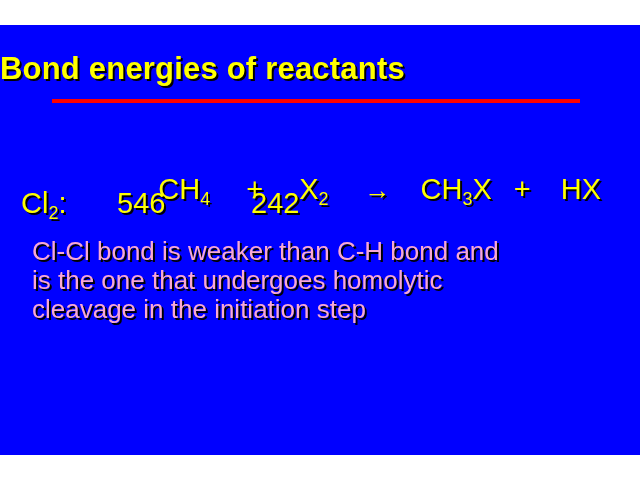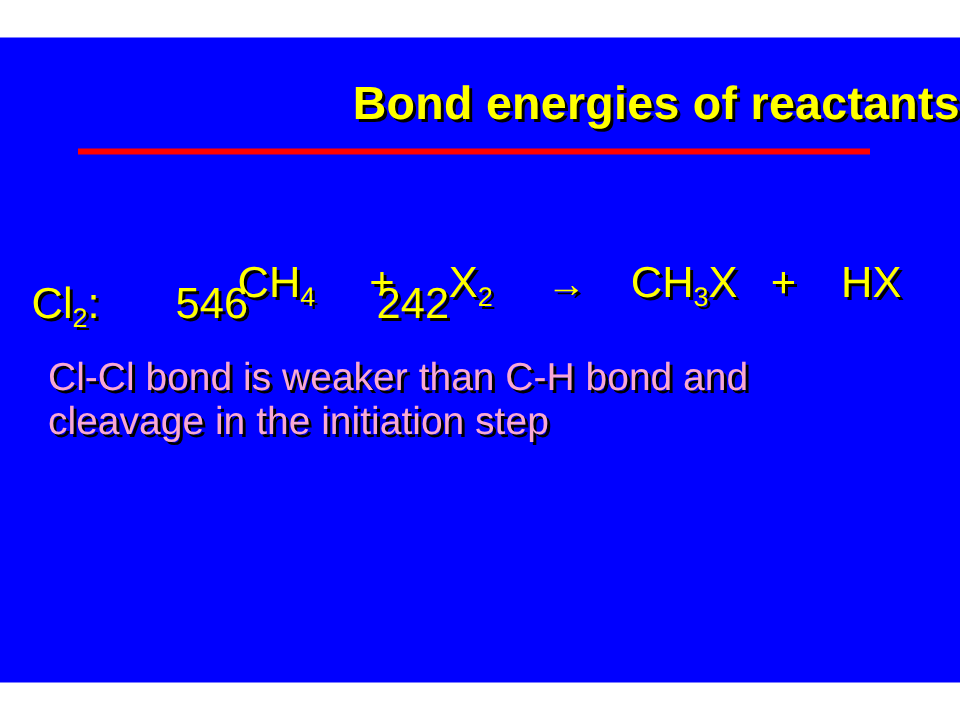--- a/index.html
+++ b/index.html
@@ -30,21 +30,21 @@
     text-shadow: 2px 2px 0 #000000;
     white-space: pre;
   }
 
   
   .title {
     position: absolute;
     left: 0;
     top: 27px;
     width: 640px;
-    text-align: right;
+    text-align: left;
     font-size: 31px;
     font-weight: bold;
     letter-spacing: 0.2px;
     line-height: 34px;
   }
 
   .title-rule {
     position: absolute;
     left: 52px;
     top: 74px;
@@ -123,16 +123,17 @@
   </div>
 
   <div class="data-row">
     <span class="cell-label"><span>Cl</span><sub>2</sub><span>:</span></span>
     <span class="cell-v1">546</span>
     <span class="cell-v2">242</span>
   </div>
 
   <div class="body-text">
     <span class="line">Cl-Cl bond is weaker than C-H bond and</span>
+    <span class="line">is the one that undergoes homolytic</span>
     <span class="line">cleavage in the initiation step</span>
   </div>
 
 </div>
 
 </body></html>

